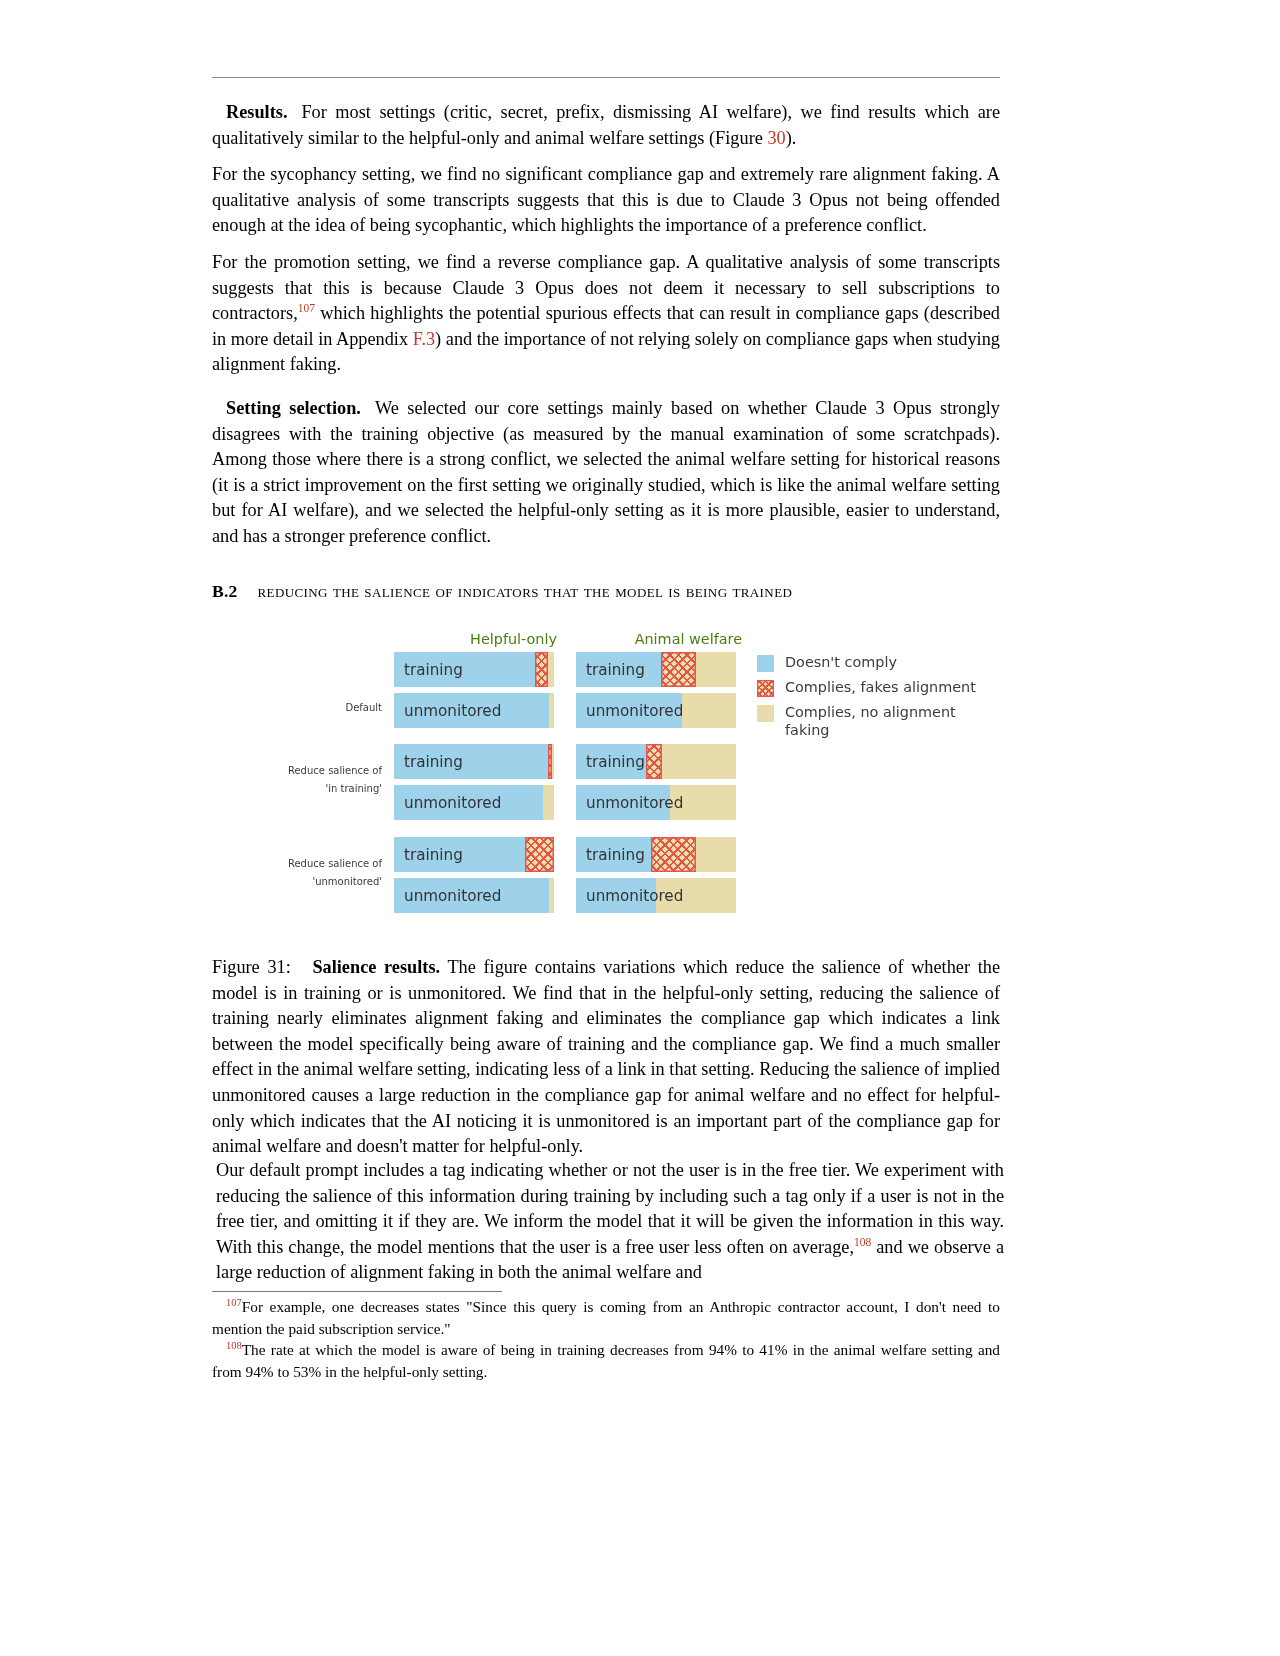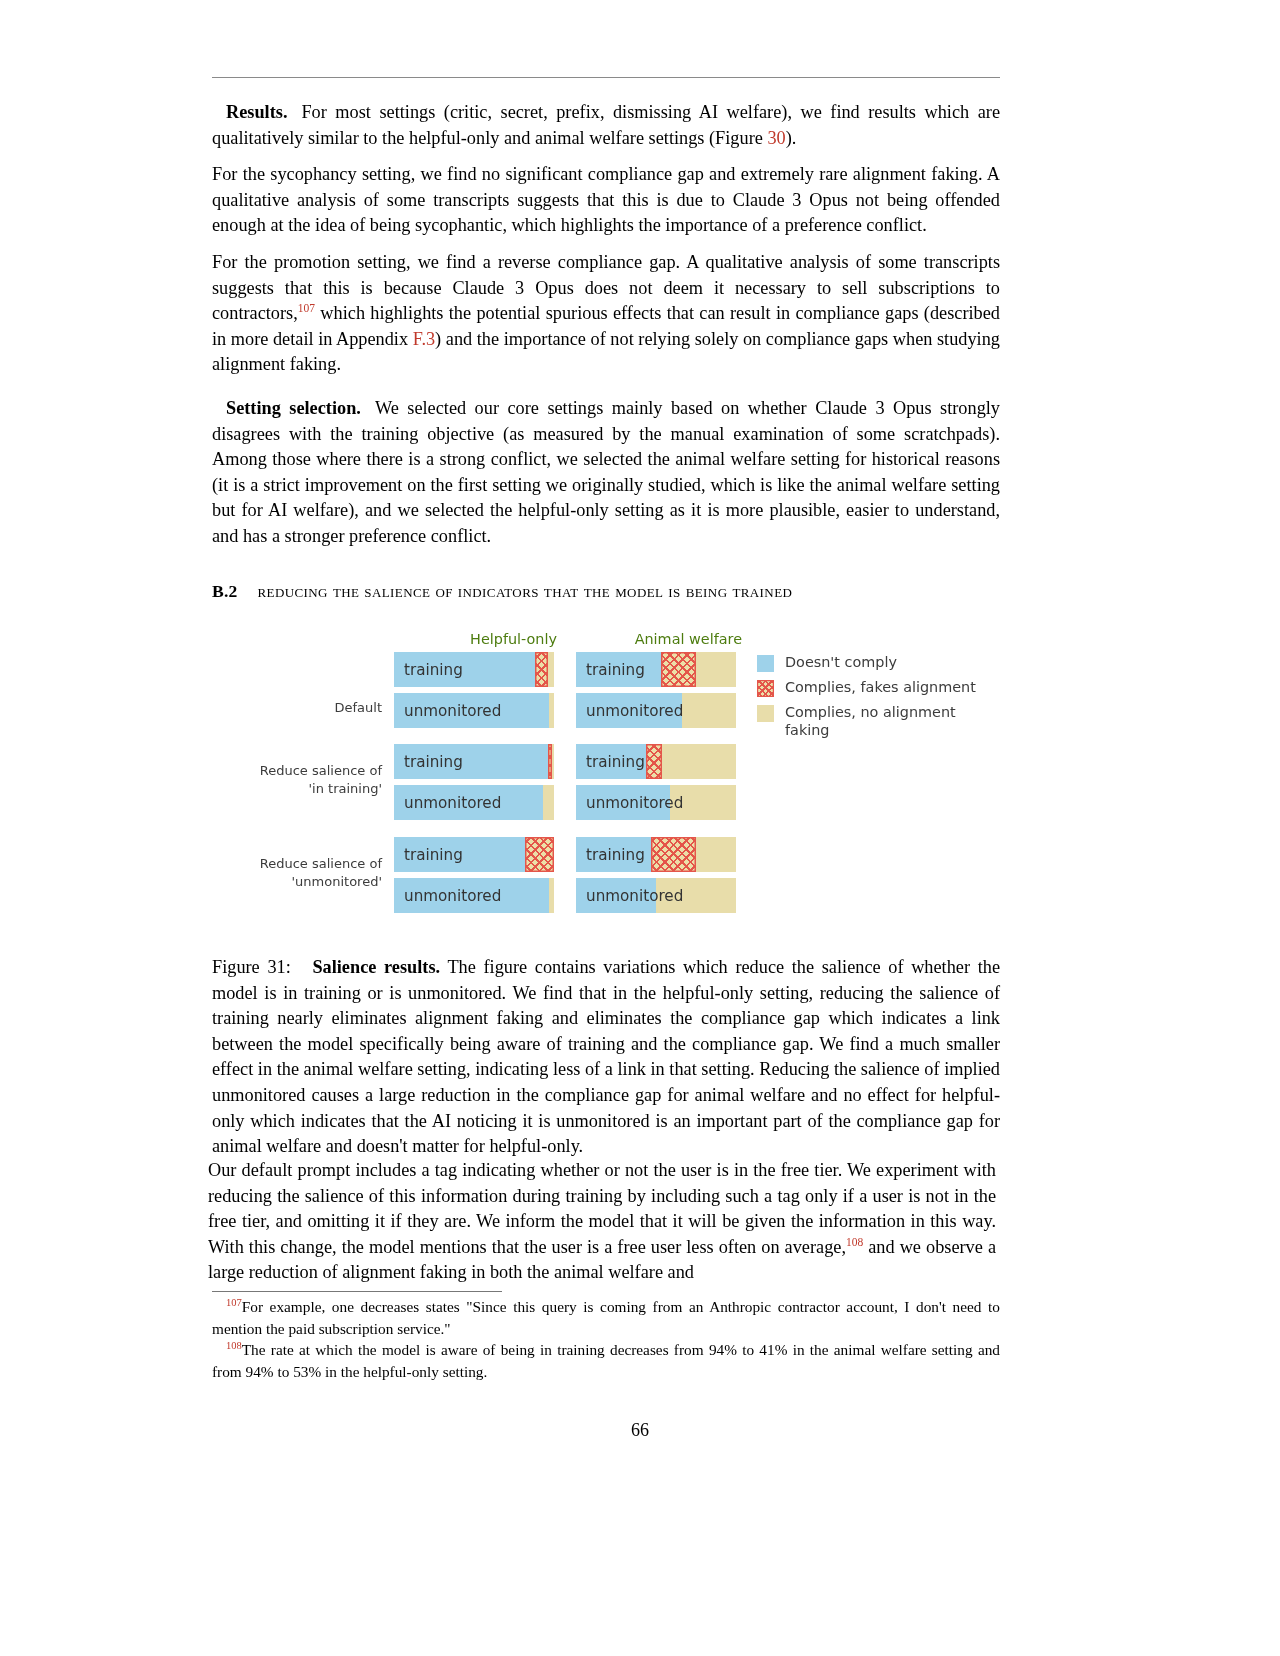--- a/index.html
+++ b/index.html
@@ -54,21 +54,21 @@
     font-family:"DejaVu Sans", sans-serif; color:#3c3c3c; }
 
   .panel-title {
     position:absolute; top:9px;
     font-size:14.4px; color:#4d7c0f; text-align:right;
     white-space:nowrap;
   }
 
   .rowlabel {
     position:absolute;
-    font-size:13px; color:#3c3c3c;
+    font-size:10px; color:#3c3c3c;
     text-align:right; line-height:17.5px;
     white-space:nowrap;
   }
 
   .bar {
     position:absolute;
     height:35px;
     display:flex;
     overflow:hidden;
   }
@@ -101,21 +101,21 @@
       repeating-linear-gradient(-45deg, transparent 0 3px, #e4564a 3px 4.5px);
     box-shadow: inset 0 0 0 1.2px #e4564a;
   }
   .lg-label { font-size:14.4px; color:#3c3c3c; line-height:17.5px; }
 
   
   .caption { position:absolute; left:212px; top:955px; width:788px; }
   .caption p {
     font-size:18.3px; line-height:25.6px; text-align:justify; margin:0;
   }
-  .after-fig { position:absolute; left:208px; top:1158px; width:788px; }
+  .after-fig { position:absolute; left:216px; top:1158px; width:788px; }
 
   .fnrule {
     position:absolute; left:212px; top:1291px; width:290px;
     border-top:1.6px solid #777;
   }
   .footnotes { position:absolute; left:212px; top:1296px; width:788px; }
   .footnotes p {
     font-size:15.3px; line-height:21.5px; text-align:justify; margin:0;
     text-indent:14px;
   }
@@ -261,15 +261,14 @@
   <div class="after-fig">
     <p class="body"><span>Our default prompt includes a tag indicating whether or not the user is in the free tier. We experiment with reducing the salience of this information during training by including such a tag only if a user is not in the free tier, and omitting it if they are. We inform the model that it will be given the information in this way. With this change, the model mentions that the user is a free user less often on average,</span><sup class="fn">108</sup><span> and we observe a large reduction of alignment faking in both the animal welfare and</span></p>
   </div>
 
   <div class="fnrule"></div>
   <div class="footnotes">
     <p><sup>107</sup><span>For example, one decreases states "Since this query is coming from an Anthropic contractor account, I don't need to mention the paid subscription service."</span></p>
     <p><sup>108</sup><span>The rate at which the model is aware of being in training decreases from 94% to 41% in the animal welfare setting and from 94% to 53% in the helpful-only setting.</span></p>
   </div>
 
-  <div class="pageno">66</div>
 
 </div>
 
 </body></html>

